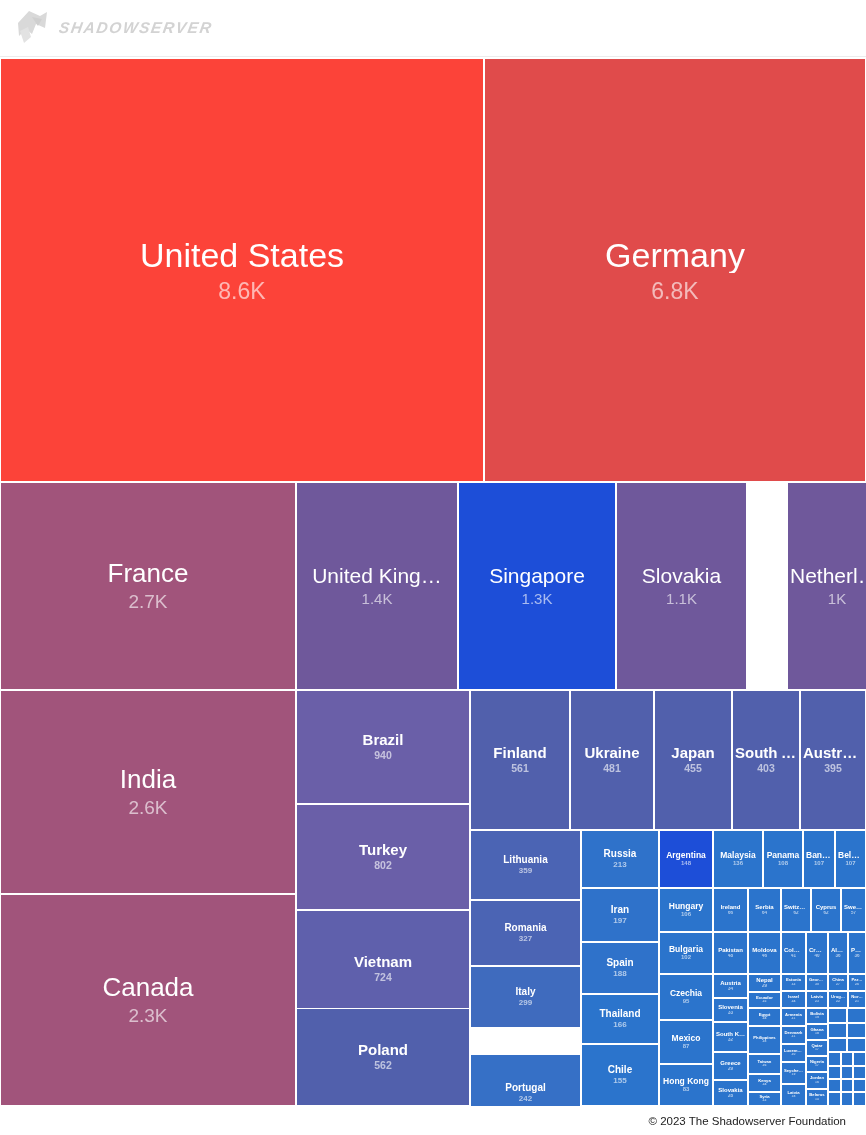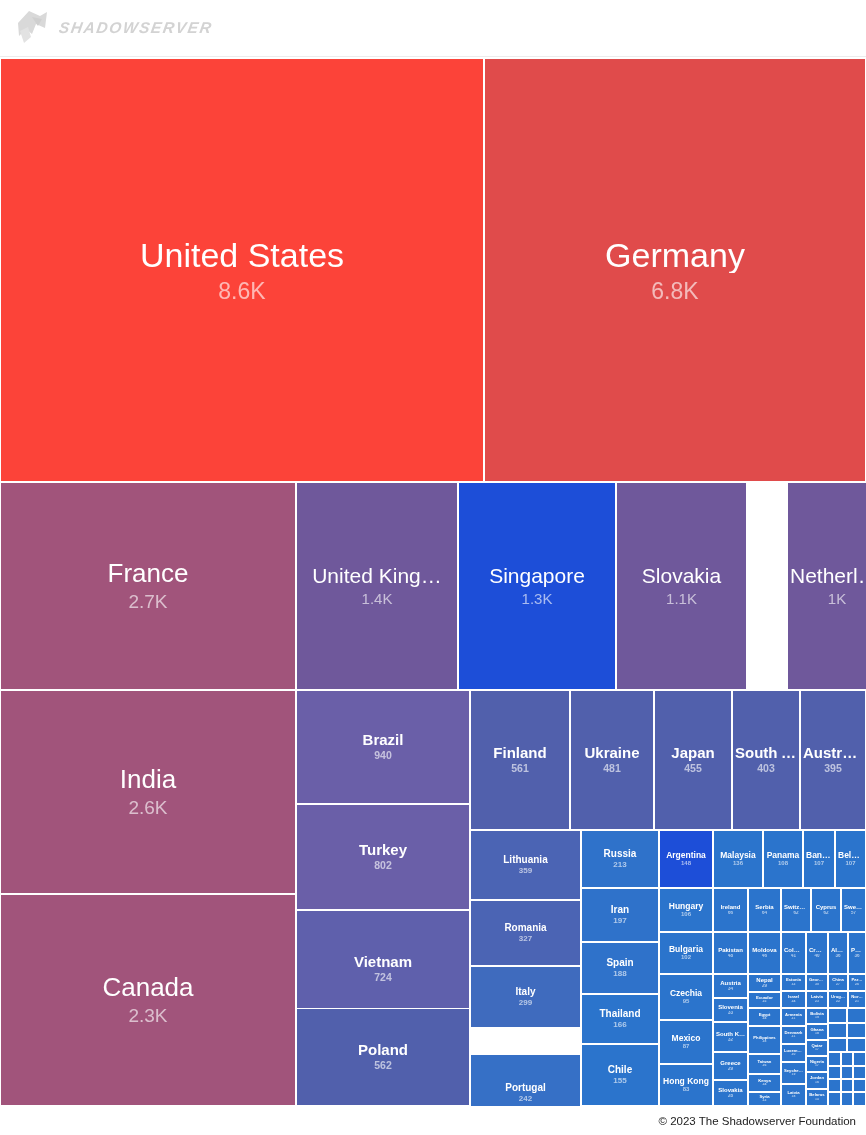--- a/index.html
+++ b/index.html
@@ -77,21 +77,21 @@
   .sz-xxs .tval   { font-size:4.5px; margin-top:0px; }
   .sz-micro .tlabel { font-size:4.2px; }
   .sz-micro .tval   { font-size:3.4px; margin-top:0px; }
   .sz-nano .tlabel, .sz-nano .tval { font-size:0px; }
 
   
   #footer {
     position:absolute; left:0; top:1106px; width:866px; height:29px;
     background:#ffffff;
     display:flex; align-items:center; justify-content:flex-end;
-    padding-right:10px;
+    padding-right:20px;
   }
   #copyright {
     font-size:11.5px; color:#222222;
     font-family:"Liberation Sans", sans-serif;
   }
 </style>
 </head>
 <body>
 
 <div id="app">

